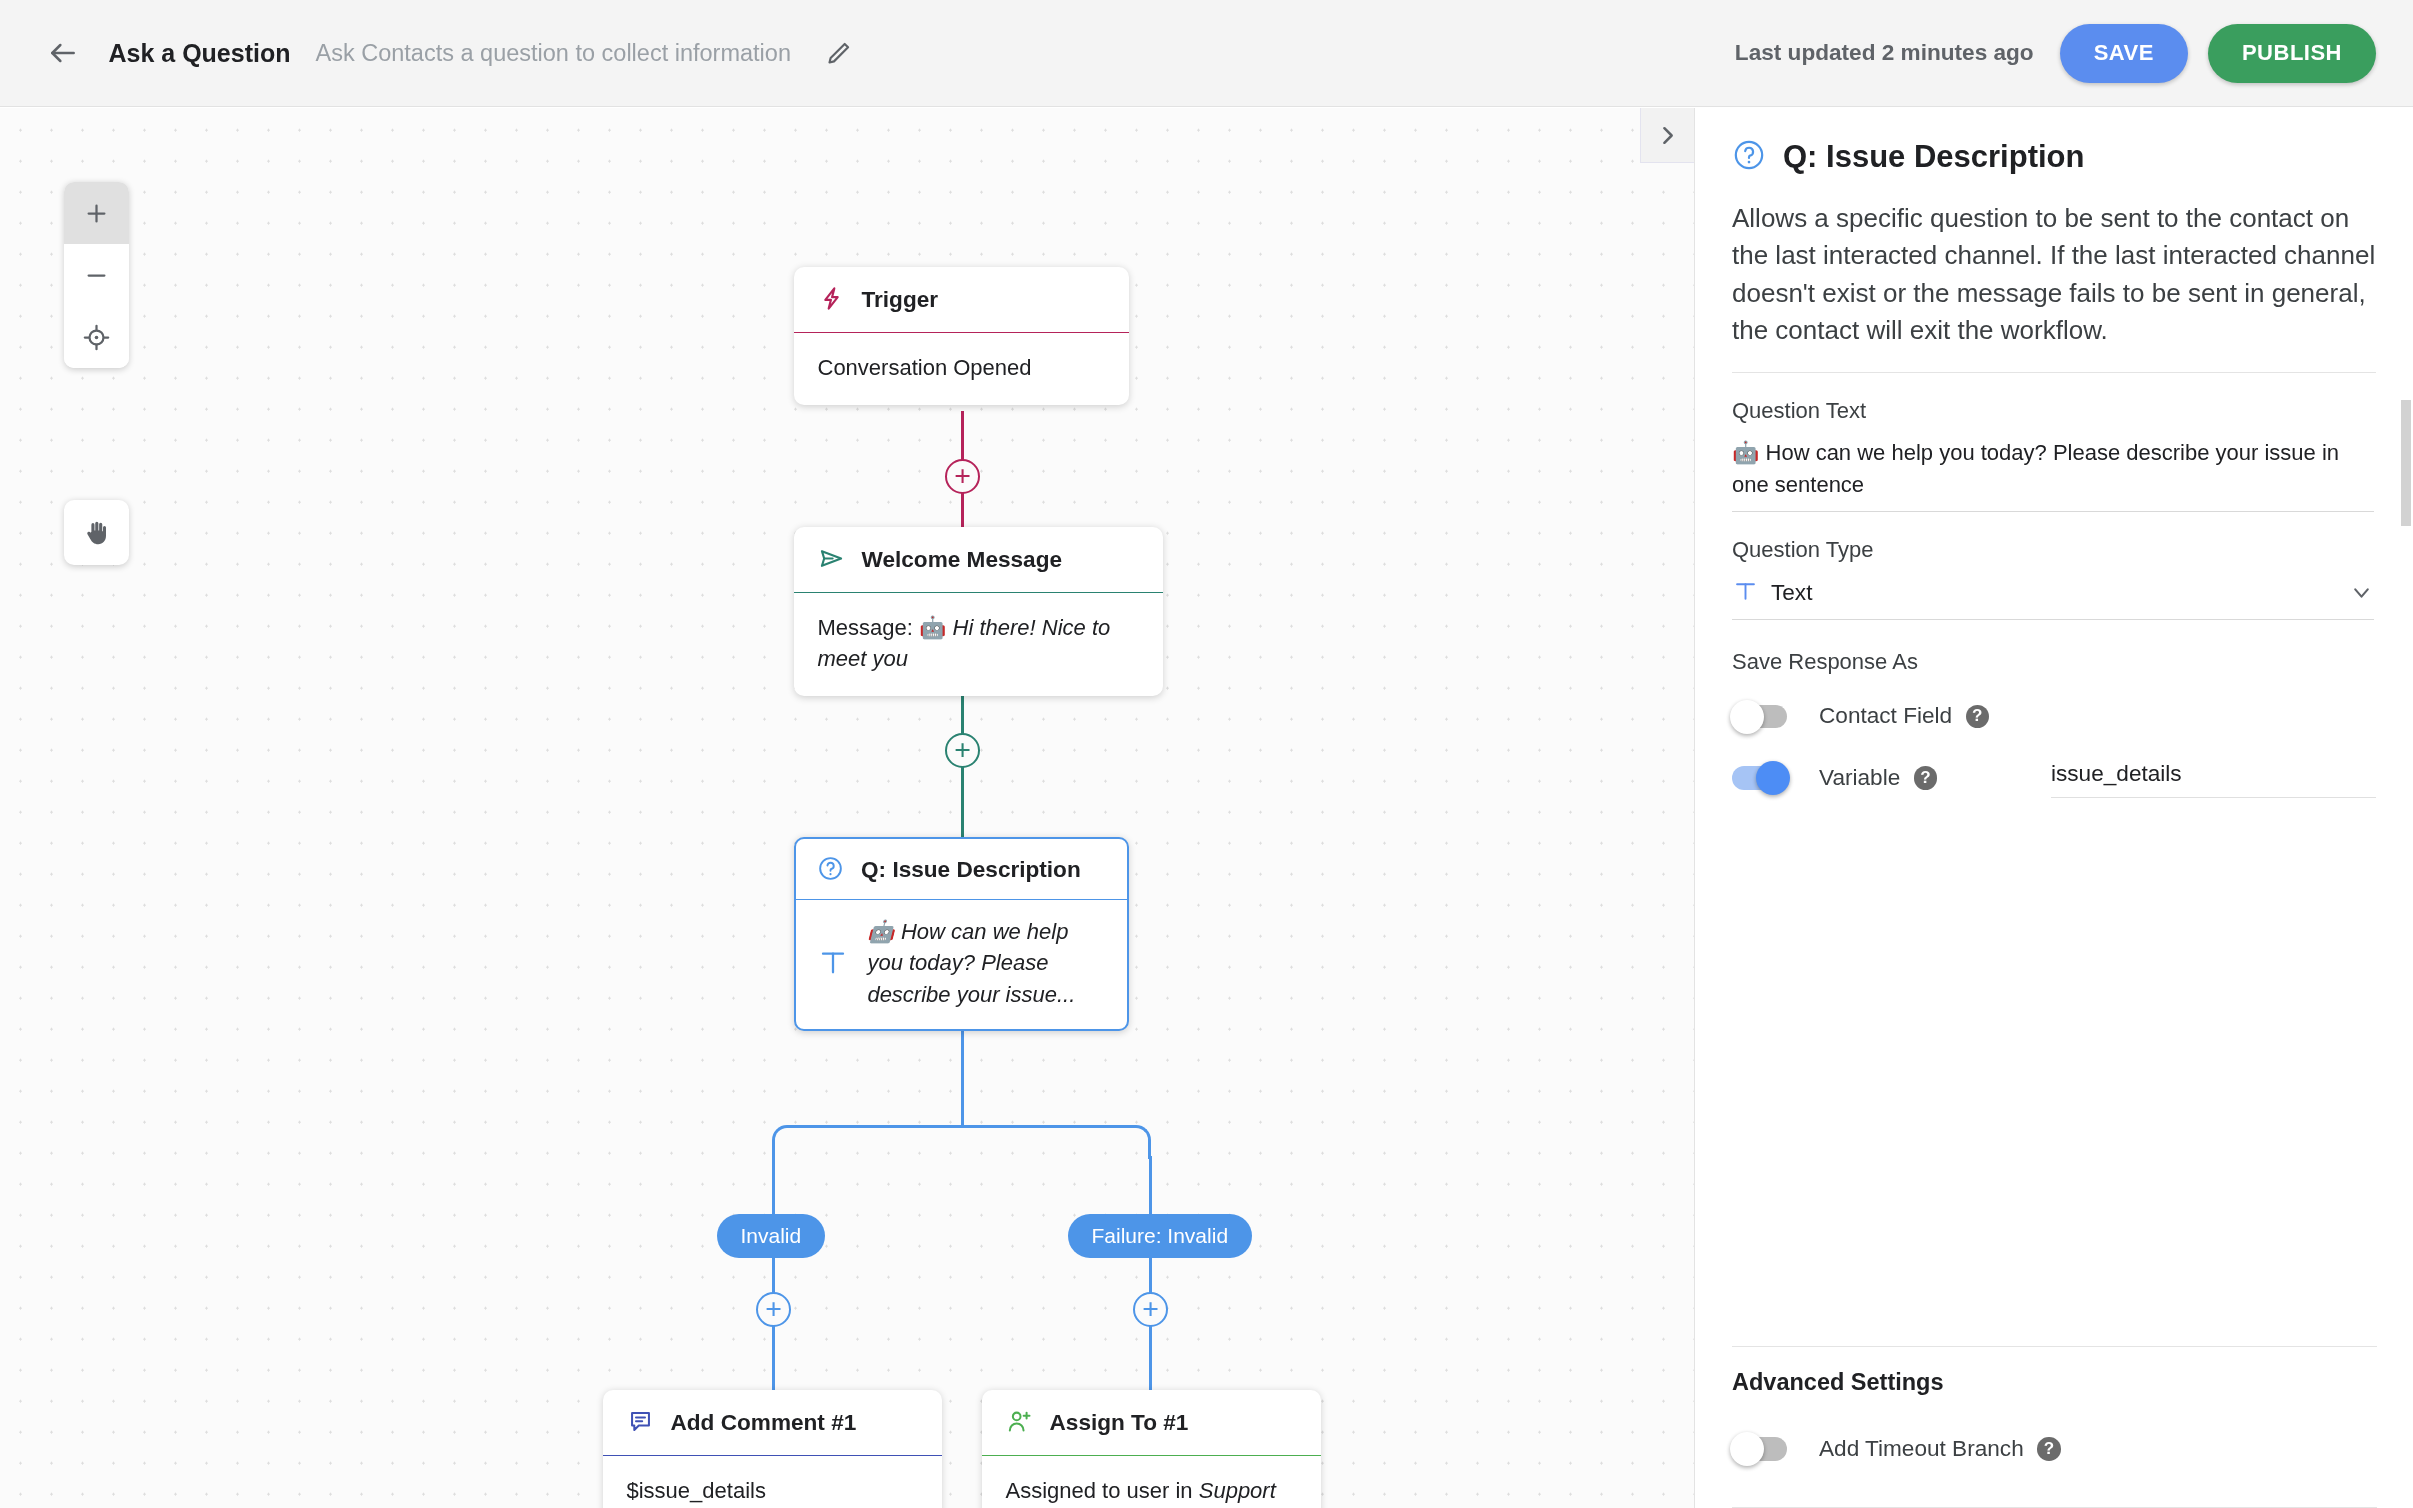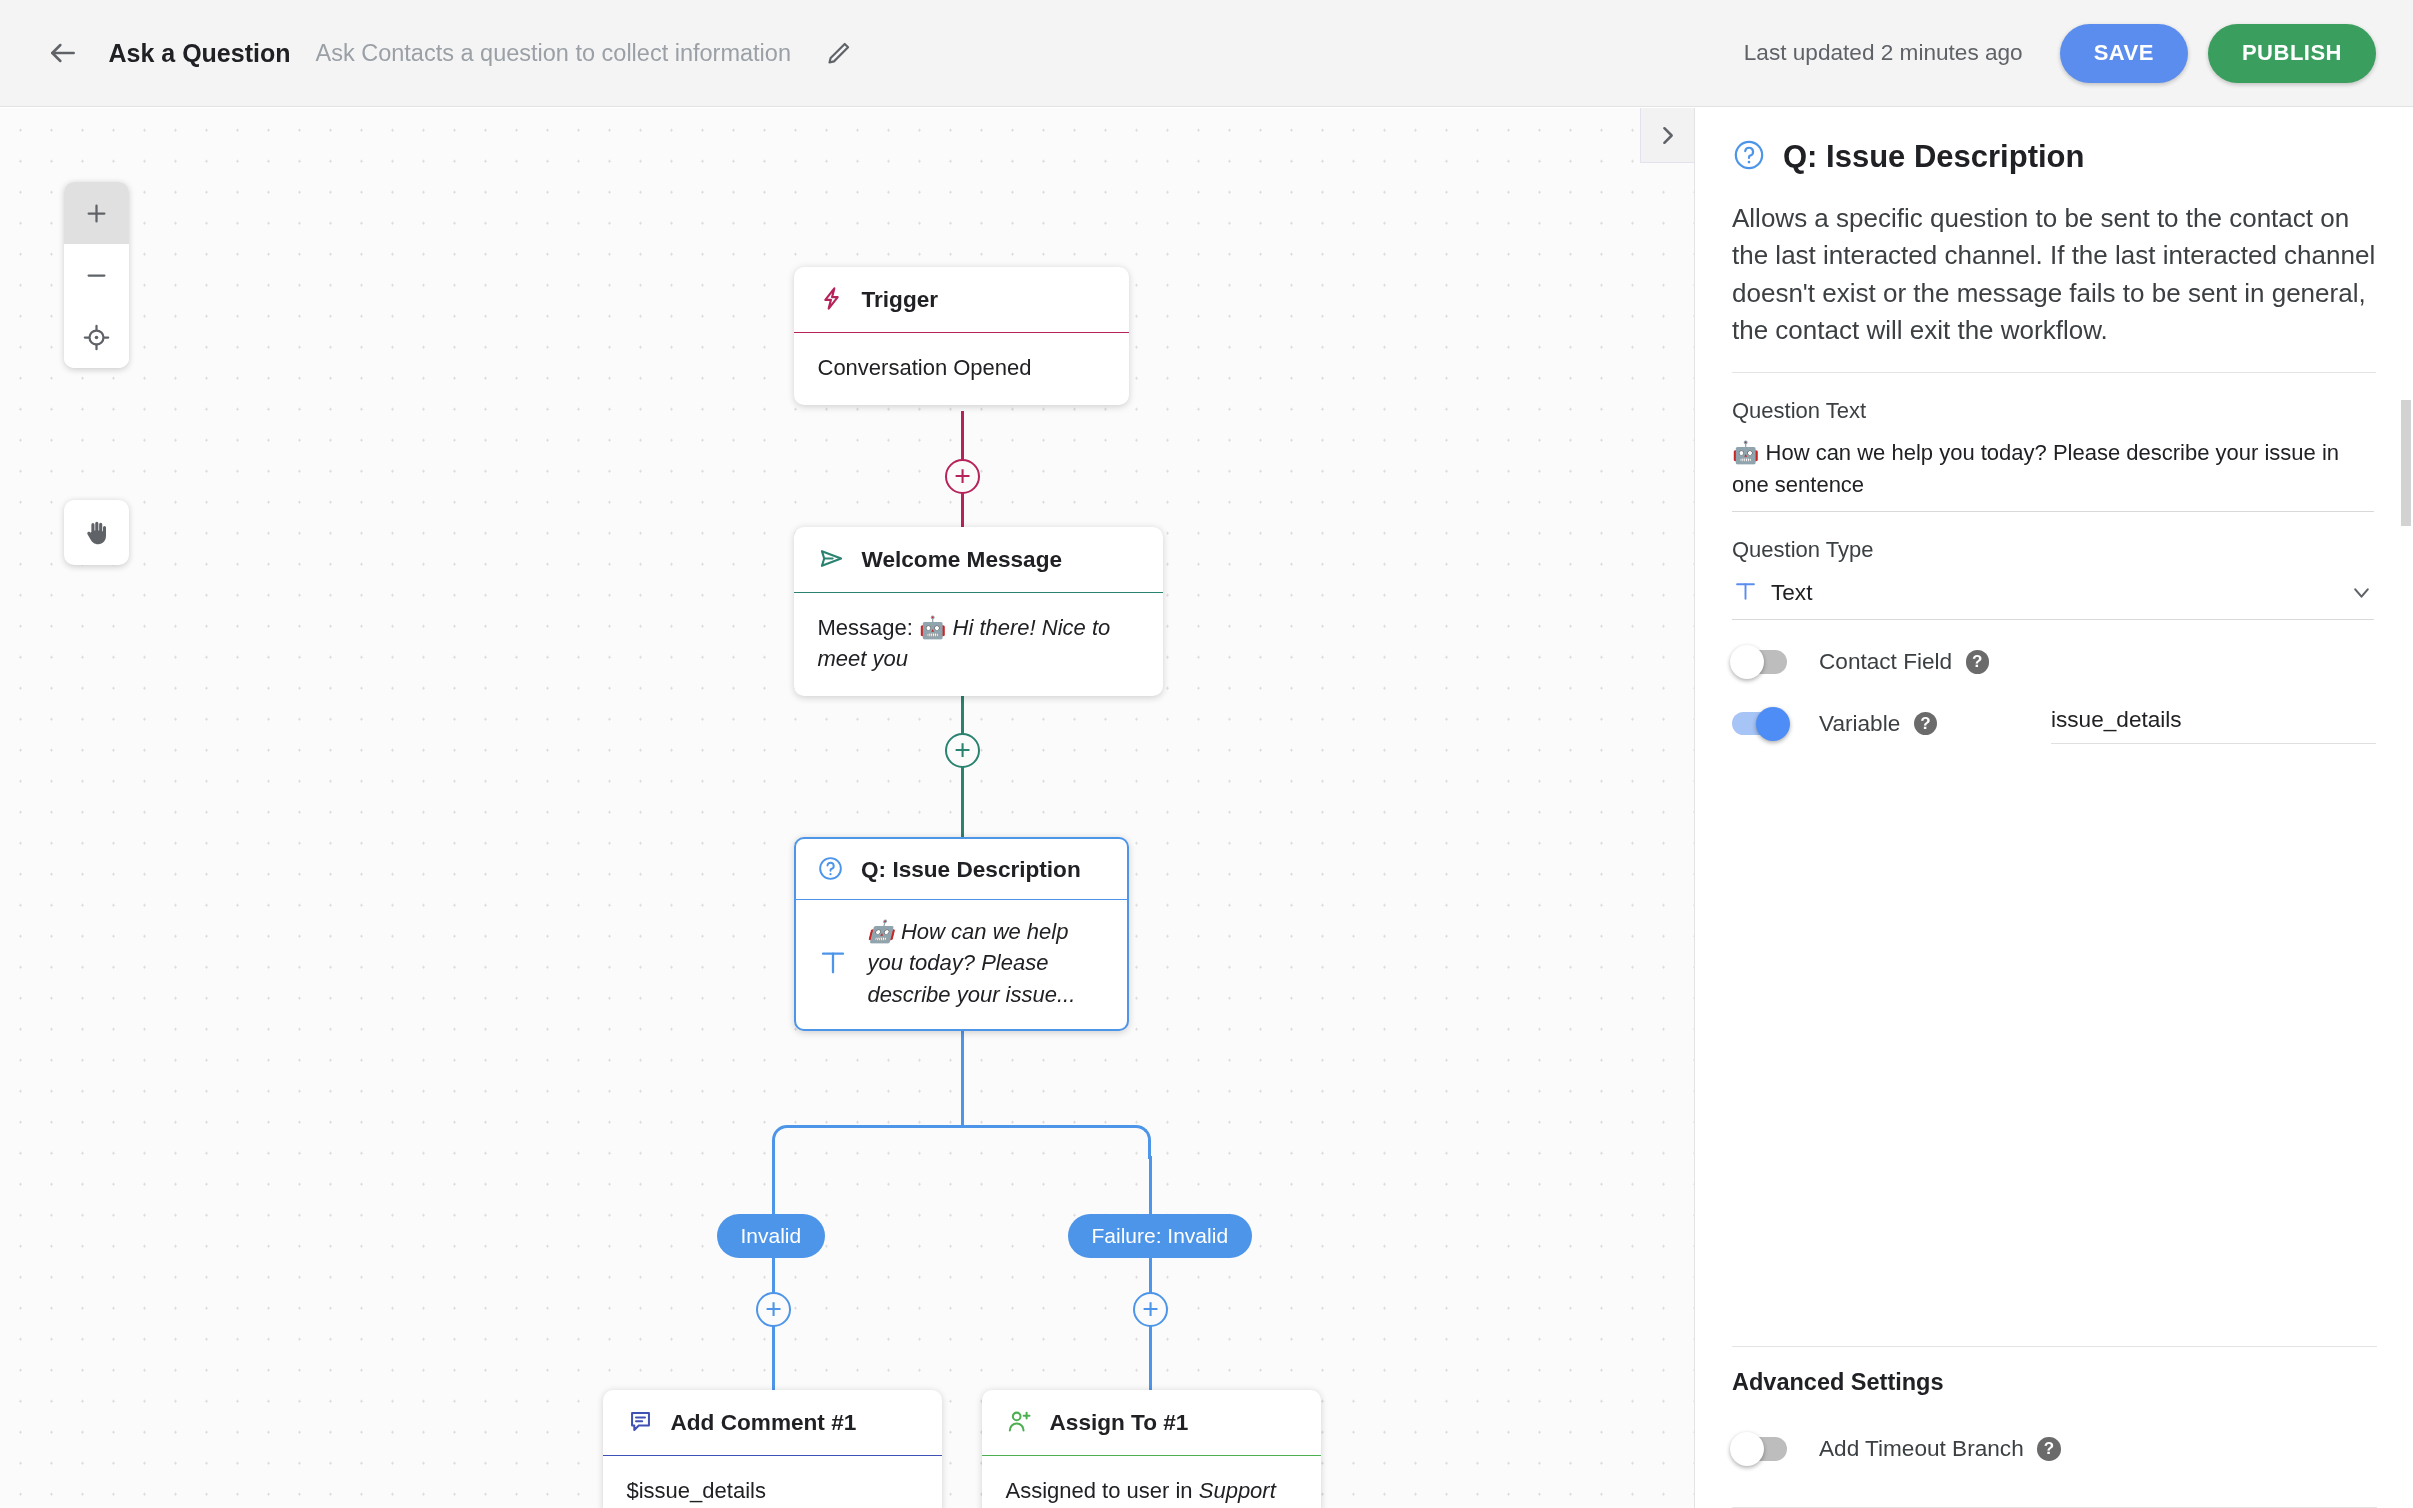--- a/index.html
+++ b/index.html
@@ -31,21 +31,21 @@
   }
   #edit-pencil {
     margin-left: 28.5px; width: 39px; height: 39px;
     display: flex; align-items: center; justify-content: center;
     cursor: pointer; color: #5f6368;
   }
   #topbar-right {
     margin-left: auto; margin-right: 37px;
     display: flex; align-items: center;
   }
-  #last-updated { font-size: 22.6px; color: #5f6368; margin-right: 37px; white-space: nowrap; }
+  #last-updated { font-size: 22.6px; color: #5f6368; margin-right: 26px; white-space: nowrap; font-weight: bold; }
   .pill-btn {
     border: none; border-radius: 34px; height: 59px; padding: 0 34px;
     color: #fff; font-size: 22px; font-weight: bold; letter-spacing: 0.5px;
     font-family: "Liberation Sans", sans-serif; cursor: pointer;
     box-shadow: 0 1.7px 4.2px rgba(0,0,0,.22);
   }
   #save-button { background: #5b8def; margin-right: 20px; }
   #publish-button { background: #3a9e5e; }
 
   
@@ -379,20 +379,21 @@
           </svg>
       </span>
       <span id="qtype-value">Text</span>
       <span id="qtype-chevron">
         <svg width="25" height="25" viewBox="0 0 24 24" fill="none" stroke="currentColor" stroke-width="2" stroke-linecap="round" stroke-linejoin="round">
             <polyline points="6,9 12,16 18,9"></polyline>
           </svg>
       </span>
     </div>
 
+    <div class="section-label">Save Response As</div>
 
     <div class="toggle-row">
       <div class="toggle">
           <div class="knob"></div>
         </div>
       <span class="toggle-label">Contact Field</span>
       <span class="help-icon">?</span>
     </div>
 
     <div class="toggle-row">

